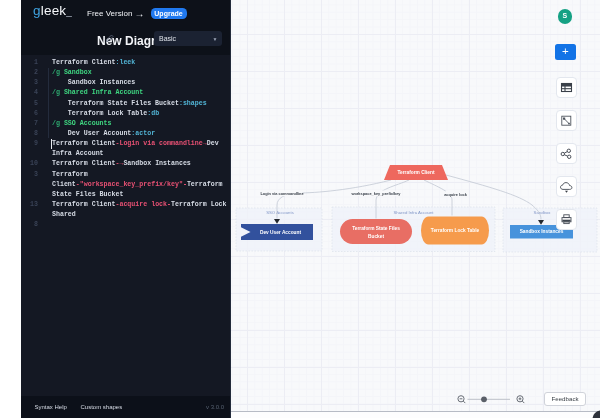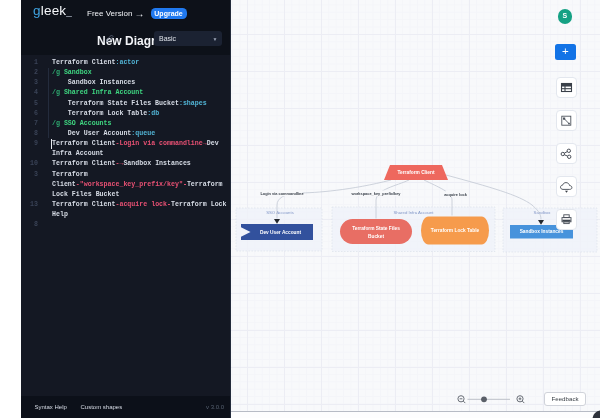--- a/index.html
+++ b/index.html
@@ -153,44 +153,44 @@
   <div style="position:absolute;left:132.5px;top:30.5px;width:68px;height:15.5px;background:#1b2232;border-radius:3px;"></div>
   <div style="position:absolute;left:138px;top:34.5px;font-size:7px;color:#dfe3ea;">Basic</div>
   <div style="position:absolute;left:191.5px;top:35.5px;font-size:5px;color:#9aa3b5;">▼</div>
   <div id="statusbar"></div>
   <div style="position:absolute;left:208.5px;top:0;width:1.5px;height:418px;background:#232b3b;"></div>
   <div style="position:absolute;left:13.5px;top:403.5px;font-size:6px;color:#d7dce6;">Syntax Help</div>
   <div style="position:absolute;left:59.5px;top:403.5px;font-size:6px;color:#d7dce6;">Custom shapes</div>
   <div style="position:absolute;left:185px;top:403.5px;font-size:6px;color:#566070;">v 3.0.0</div>
   <div id="editor">
   <div class="lnum" style="top:56.93px">1</div>
-  <div class="coderow" style="top:56.93px">Terraform Client<span class="cy">:actor</span></div>
+  <div class="coderow" style="top:56.93px">Terraform Client<span class="cy">:leek</span></div>
   <div class="lnum" style="top:67.08px">2</div>
   <div class="coderow" style="top:67.08px"><span class="gd">/g </span><span class="gr">Sandbox</span></div>
   <div class="lnum" style="top:77.23px">3</div>
   <div class="coderow" style="top:77.23px">    Sandbox Instances</div>
   <div class="lnum" style="top:87.38px">4</div>
   <div class="coderow" style="top:87.38px"><span class="gd">/g </span><span class="gr">Shared Infra Account</span></div>
   <div class="lnum" style="top:97.53px">5</div>
   <div class="coderow" style="top:97.53px">    Terraform State Files Bucket<span class="cy">:shapes</span></div>
   <div class="lnum" style="top:107.68px">6</div>
   <div class="coderow" style="top:107.68px">    Terraform Lock Table<span class="cy">:db</span></div>
   <div class="lnum" style="top:117.83px">7</div>
   <div class="coderow" style="top:117.83px"><span class="gd">/g </span><span class="gr">SSO Accounts</span></div>
   <div class="lnum" style="top:127.98px">8</div>
-  <div class="coderow" style="top:127.98px">    Dev User Account<span class="cy">:queue</span></div>
+  <div class="coderow" style="top:127.98px">    Dev User Account<span class="cy">:actor</span></div>
   <div class="lnum" style="top:138.13px">9</div>
   <div class="coderow" style="top:138.13px">Terraform Client<span class="rd">-Login via commandline→</span>Dev</div>
   <div class="coderow" style="top:148.28px">Infra Account</div>
   <div class="lnum" style="top:158.43px">10</div>
   <div class="coderow" style="top:158.43px">Terraform Client<span class="rd">-→</span>Sandbox Instances</div>
   <div class="lnum" style="top:168.58px">3</div>
   <div class="coderow" style="top:168.58px">Terraform</div>
   <div class="coderow" style="top:178.73px">Client<span class="rd">-"workspace_key_prefix/key"-</span>Terraform</div>
-  <div class="coderow" style="top:188.88px">Lock Files Bucket</div>
+  <div class="coderow" style="top:188.88px">State Files Bucket</div>
   <div class="lnum" style="top:199.03px">13</div>
   <div class="coderow" style="top:199.03px">Terraform Client<span class="rd">-acquire lock-</span>Terraform Lock</div>
-  <div class="coderow" style="top:209.18px">Help</div>
+  <div class="coderow" style="top:209.18px">Shared</div>
   <div class="lnum" style="top:219.33px">8</div>
   <div style="position:absolute;left:30px;top:139px;width:1px;height:9.5px;background:#e8eaf0;"></div>
   <div style="position:absolute;left:26.5px;top:67.5px;width:1px;height:70px;background:#242c3d;"></div>
   </div>
 </div>
 
 </body></html>

